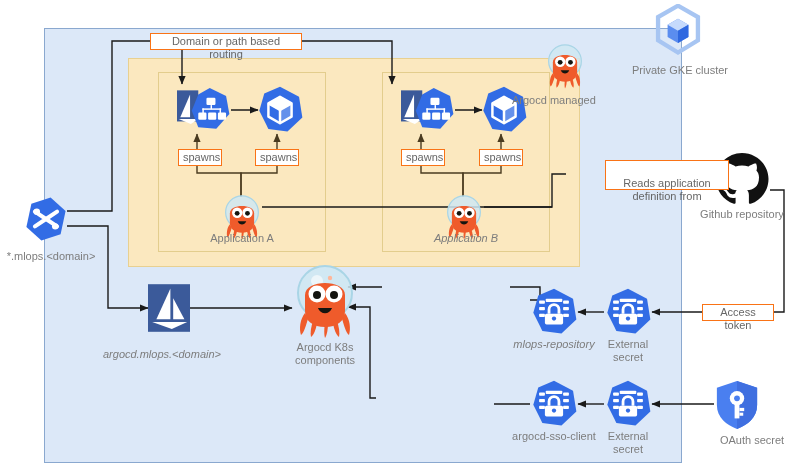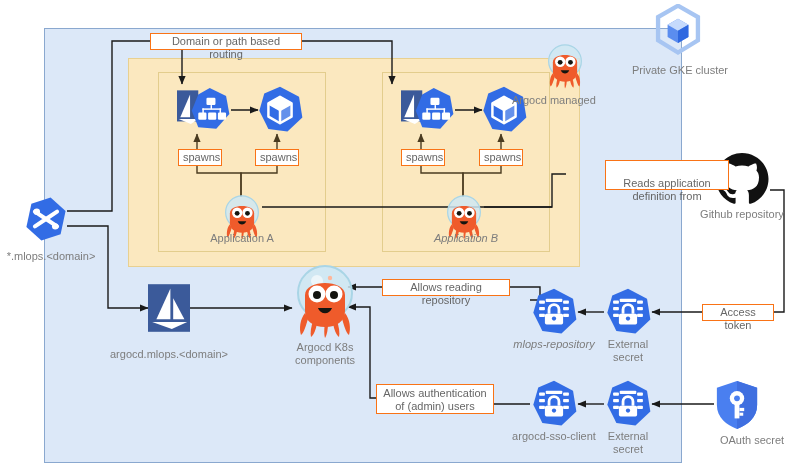--- a/index.html
+++ b/index.html
@@ -112,21 +112,21 @@
   <div class="cap" style="left:-4px;top:250px;width:110px;">*.mlops.&lt;domain&gt;</div>
 
   <div class="node" style="left:148px;top:284px;width:42px;height:48px;">
     <svg viewBox="0 0 60 68" width="42" height="48">
       <rect x="0" y="0" width="60" height="68" fill="#3b5a9a"></rect>
       <path d="M32,6 L32,50 L12,50 z" fill="#ffffff"></path>
       <path d="M36,20 L36,50 L52,50 z" fill="#ffffff"></path>
       <path d="M6,54 L56,54 L34,64 z" fill="#ffffff"></path>
     </svg>
   </div>
-  <div class="cap" style="left:104px;top:348px;width:130px;">argocd.mlops.&lt;domain&gt;</div>
+  <div class="cap" style="left:97px;top:348px;width:130px;font-style:italic;">argocd.mlops.&lt;domain&gt;</div>
 
   <div class="node" style="left:292px;top:263px;width:66px;height:76px;">
     <svg viewBox="0 0 66 76" width="66" height="76">
       <circle cx="33" cy="30" r="27" fill="#cfe8f2" opacity="0.85"></circle>
       <circle cx="33" cy="30" r="27" fill="none" stroke="#a9d5e6" stroke-width="2"></circle>
       <circle cx="25" cy="18" r="6" fill="#ffffff" opacity="0.6"></circle>
       <path d="M13,32 C13,16 53,16 53,32 L53,48 C53,58 45,64 33,64 C21,64 13,58 13,48 z" fill="#ef5b2b"></path>
       <g fill="#ef5b2b">
         <path d="M13,50 C8,56 7,66 9,72 C12,70 14,62 16,56 z"></path>
         <path d="M21,58 C19,64 18,70 19,74 C22,72 24,66 25,60 z"></path>
@@ -396,20 +396,17 @@
   <div class="lbl" style="left:150px;top:33px;width:152px;height:17px;">Domain or path based routing</div>
 
   <div class="lbl" style="left:178px;top:149px;width:44px;height:17px;">spawns</div>
   <div class="lbl" style="left:255px;top:149px;width:44px;height:17px;">spawns</div>
   <div class="lbl" style="left:401px;top:149px;width:44px;height:17px;">spawns</div>
   <div class="lbl" style="left:479px;top:149px;width:44px;height:17px;">spawns</div>
 
   <div class="lbl" style="left:566px;top:160px;width:124px;height:30px;padding-top:16px;margin-left:39px;">Reads application
 definition from</div>
 
-  <div class="lbl" style="left:382px;top:279px;width:128px;height:17px;">Allows reading repository</div>
-
-  <div class="lbl" style="left:376px;top:384px;width:118px;height:30px;padding-top:2px;">Allows authentication
-of (admin) users</div>
+
 
   <div class="lbl" style="left:702px;top:304px;width:72px;height:17px;">Access token</div>
 
 </div>
 
 </body></html>

